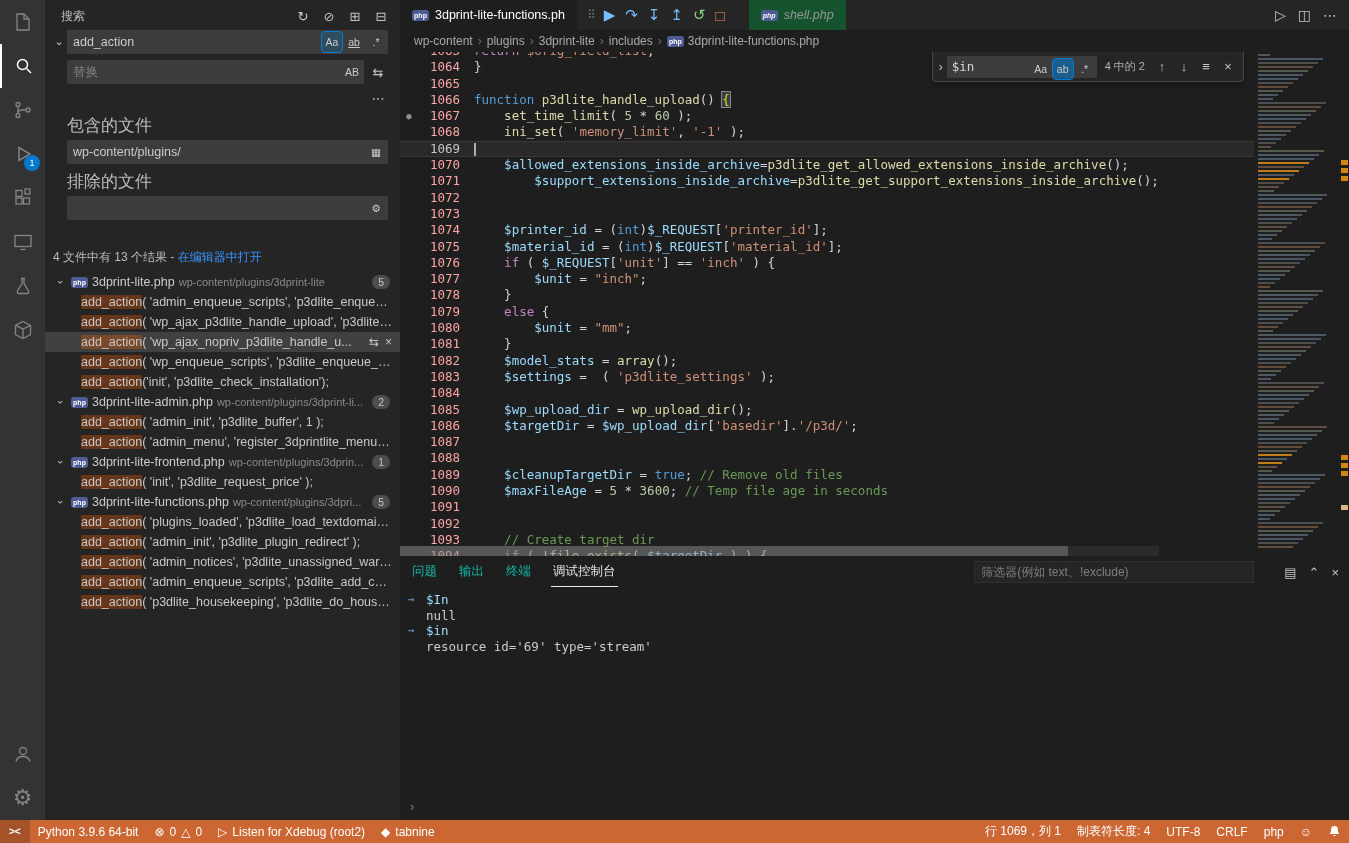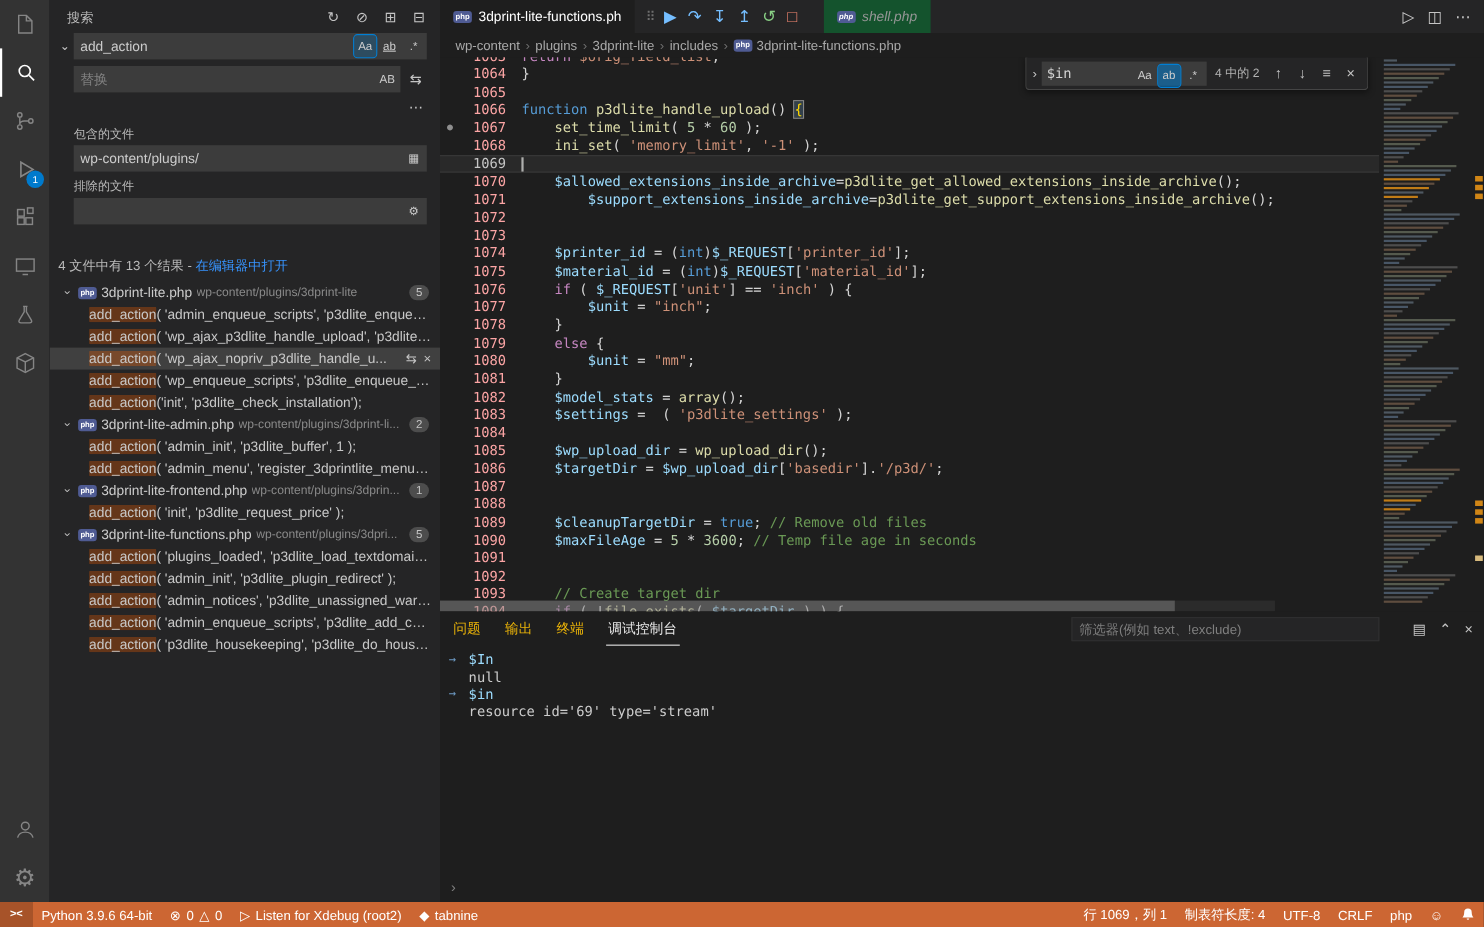--- a/index.html
+++ b/index.html
@@ -32,21 +32,21 @@
   .vs-input::placeholder { color:#818181; }
   .in-opts { position:absolute; right:2px; top:2px; display:flex; gap:2px; }
   .opt { height:20px; min-width:20px; padding:0 2px; display:flex; align-items:center; justify-content:center; font-size:10.5px; color:#cccccc; border-radius:3px; cursor:pointer; }
   .opt.outlined { outline:1px solid #007fd4; background:rgba(0,122,204,.25); }
   .opt.bluesel { background:rgba(0,122,204,.55); outline:1px solid #007fd4; }
   .opt.underl { text-decoration:underline; }
   .replace-row { display:flex; align-items:center; gap:4px; margin-bottom:2px; }
   .replace-row .input-wrap { flex:1; margin-bottom:0; }
   .side-act { width:20px; height:20px; display:flex; align-items:center; justify-content:center; color:#c5c5c5; font-size:13px; cursor:pointer; }
   .details-toggle-row { display:flex; justify-content:flex-end; padding:2px 0; }
-  .small-label { font-size:11px; color:#bbbbbb; margin:4px 0 3px 0; }
+  .small-label { font-size:17px; color:#bbbbbb; margin:4px 0 3px 0; }
   .summary { font-size:12px; color:#bbbbbb; margin:23px 0 6px 2px; }
   .summary a { color:#3794ff; text-decoration:none; cursor:pointer; }
   .tree { flex:1; overflow:hidden; }
   .row { display:flex; align-items:center; height:20px; cursor:pointer; white-space:nowrap; }
   .file-row { padding-left:10px; gap:4px; }
   .chev { color:#c5c5c5; font-size:11px; display:inline-block; transform:rotate(90deg); width:12px; text-align:center; }
   .php-badge { display:inline-flex; align-items:center; justify-content:center; background:#4f5b93; color:#fff; font-size:7px; border-radius:3px; width:17px; height:11px; flex:none; font-weight:bold; }
   .fname { color:#cccccc; font-size:12.5px; }
   .fpath { color:#8a8a8a; font-size:11px; overflow:hidden; text-overflow:ellipsis; flex:1; }
   .badge { background:#4d4d4d; color:#c5c5c5; font-size:10.5px; border-radius:9px; padding:1px 6px; margin-right:10px; flex:none; }
@@ -100,21 +100,21 @@
   .find-widget { position:absolute; top:0; right:105px; height:30px; background:#252526; border:1px solid #454545; border-top:none; border-radius:0 0 4px 4px; display:flex; align-items:center; gap:4px; padding:0 6px; z-index:6; box-shadow:0 2px 6px rgba(0,0,0,.4); }
   .fw-chev { color:#c5c5c5; font-size:12px; }
   .fw-input-wrap { position:relative; }
   .fw-input { width:150px; height:22px; background:#3c3c3c; border:none; outline:none; color:#d4d4d4; font-size:12.5px; padding:0 64px 0 5px; font-family:"DejaVu Sans Mono",monospace; }
   .fw-count { font-size:11px; color:#b3b3b3; white-space:nowrap; margin:0 4px; }
   .fw-btn { color:#c5c5c5; font-size:13px; width:18px; text-align:center; cursor:pointer; }
 
   
   .panel { height:264px; background:#1e1e1e; display:flex; flex-direction:column; position:relative; }
   .panel-header { height:32px; display:flex; align-items:center; padding:0 10px; gap:18px; }
-  .ptab { font-size:12.5px; color:#eab308; cursor:pointer; padding:6px 2px; text-transform:none; }
+  .ptab { font-size:12.5px; color:#14b8a6; cursor:pointer; padding:6px 2px; text-transform:none; }
   .ptab.active { color:#e7e7e7; border-bottom:1px solid #e7e7e7; }
   .panel-filter { margin-left:auto; position:relative; }
   .panel-filter input { width:280px; height:22px; background:#252526; border:1px solid #303031; color:#cccccc; font-size:12px; padding:0 6px; outline:none; font-family:inherit; }
   .panel-filter input::placeholder { color:#7f7f7f; }
   .panel-icons { display:flex; gap:12px; color:#c5c5c5; margin-left:12px; font-size:13px; }
   .panel-body { flex:1; padding:4px 0 0 8px; font-family:"DejaVu Sans Mono","Liberation Mono",monospace; font-size:12.5px; }
   .console-line { display:flex; height:15.5px; line-height:15.5px; }
   .console-line .arrow { width:18px; color:#6e9bc5; font-size:11px; }
   .console-line.input .ctext { color:#9cdcfe; }
   .console-line.output .ctext { color:#cccccc; }

